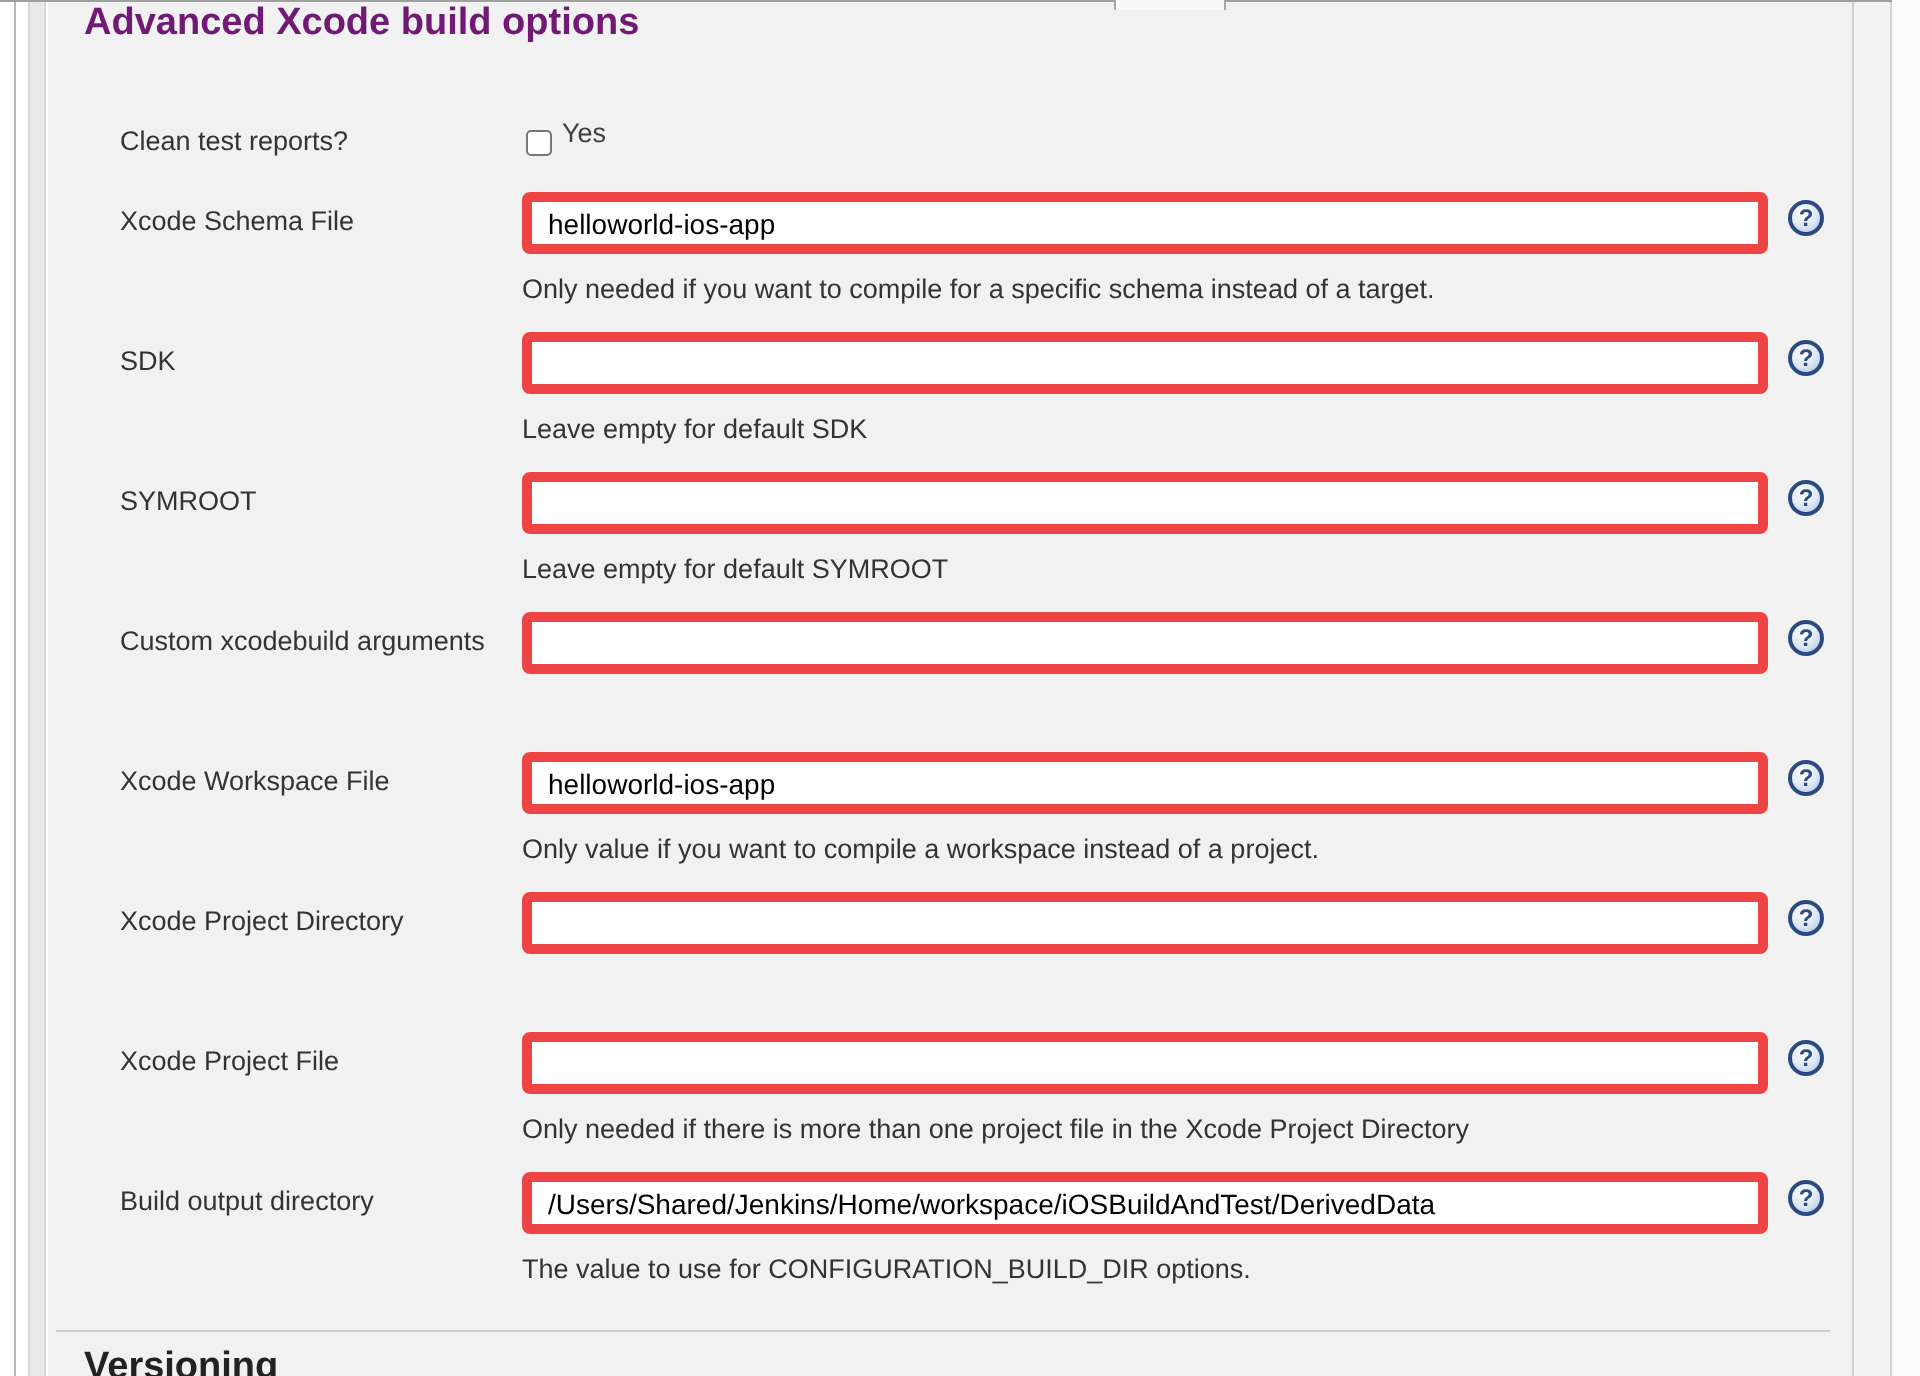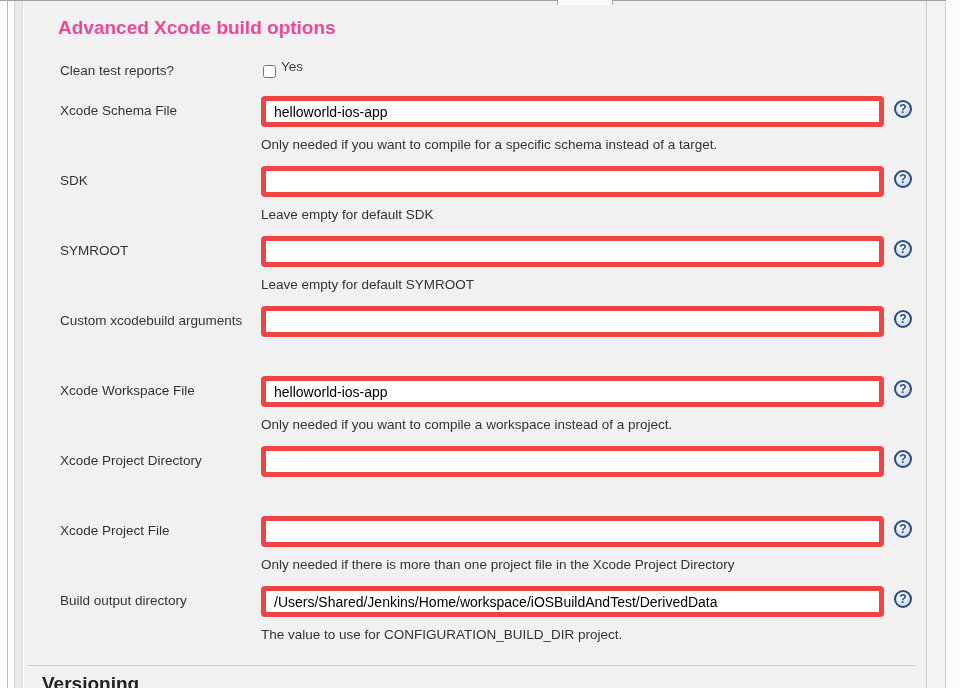--- a/index.html
+++ b/index.html
@@ -18,22 +18,22 @@
   .gutter { position:absolute; left:927px; top:0; width:19px; height:688px;
             background:#f3f3f4; border-right:1px solid #d2d2d2; box-sizing:border-box; }
   .outside-right { position:absolute; left:946px; top:0; width:14px; height:688px; background:#fbfbfb; }
   
   .top-border-a { position:absolute; left:0; top:0; width:557px; height:1px; background:#a0a0a0; }
   .top-border-b { position:absolute; left:613px; top:0; width:333px; height:1px; background:#a0a0a0; }
   .tab-notch { position:absolute; left:557px; top:0; width:56px; height:5px;
                background:#f9f9f9; border-left:1px solid #a8a8a8; border-right:1px solid #a8a8a8;
                box-sizing:border-box; }
   
-  .section-title { position:absolute; left:42px; top:0; margin:16px; font-size:19px; line-height:24px;
-                   font-weight:bold; color:#ec4899; }
+  .section-title { position:absolute; left:42px; top:0; margin:0; font-size:19px; line-height:24px;
+                   font-weight:bold; color:#701a75; }
   .next-title { position:absolute; left:42px; top:672px; margin:0; font-size:19px; line-height:24px;
                 font-weight:bold; color:#222; }
   .divider { position:absolute; left:28px; top:665px; width:887px; height:1px; background:#cccccc; }
   
   .row-label { position:absolute; left:60px; font-size:13.5px; color:#333; white-space:nowrap;text-align:center; }
   .field-row { position:absolute; left:0; top:0; width:960px; height:91px; }
   .field-row .row-label { top:7px; }
   .text-input { position:absolute; left:261px; top:0; width:623px; height:31px; box-sizing:border-box;
                 border:5px solid #ef4444; border-radius:4px; background:#ffffff;
                 padding:0 8px; font-size:14px; color:#000; font-family:"Liberation Sans", sans-serif; }
@@ -95,37 +95,37 @@
 <div class="field-row" style="top:306px">
   <span class="row-label">Custom xcodebuild arguments</span>
   <input type="text" class="text-input" value="" style="">
   <div class="help-icon">?</div>
 </div>
 
 <div class="field-row" style="top:376px">
   <span class="row-label">Xcode Workspace File</span>
   <input type="text" class="text-input" value="helloworld-ios-app" style="">
   <div class="help-icon">?</div>
-  <span class="help-text">Only needed if you want to compile a workspace instead of a project.</span>
+  <span class="help-text">Only value if you want to compile a workspace instead of a project.</span>
 </div>
 
 <div class="field-row" style="top:446px">
   <span class="row-label">Xcode Project Directory</span>
   <input type="text" class="text-input" value="" style="">
   <div class="help-icon">?</div>
 </div>
 
 <div class="field-row" style="top:516px">
   <span class="row-label">Xcode Project File</span>
   <input type="text" class="text-input" value="" style="">
   <div class="help-icon">?</div>
   <span class="help-text">Only needed if there is more than one project file in the Xcode Project Directory</span>
 </div>
 
 <div class="field-row" style="top:586px">
   <span class="row-label">Build output directory</span>
   <input type="text" class="text-input" value="/Users/Shared/Jenkins/Home/workspace/iOSBuildAndTest/DerivedData" style="">
   <div class="help-icon">?</div>
-  <span class="help-text">The value to use for CONFIGURATION_BUILD_DIR project.</span>
+  <span class="help-text">The value to use for CONFIGURATION_BUILD_DIR options.</span>
 </div>
 
 <div class="divider"></div>
 <h2 class="next-title">Versioning</h2>
 
 </body></html>

